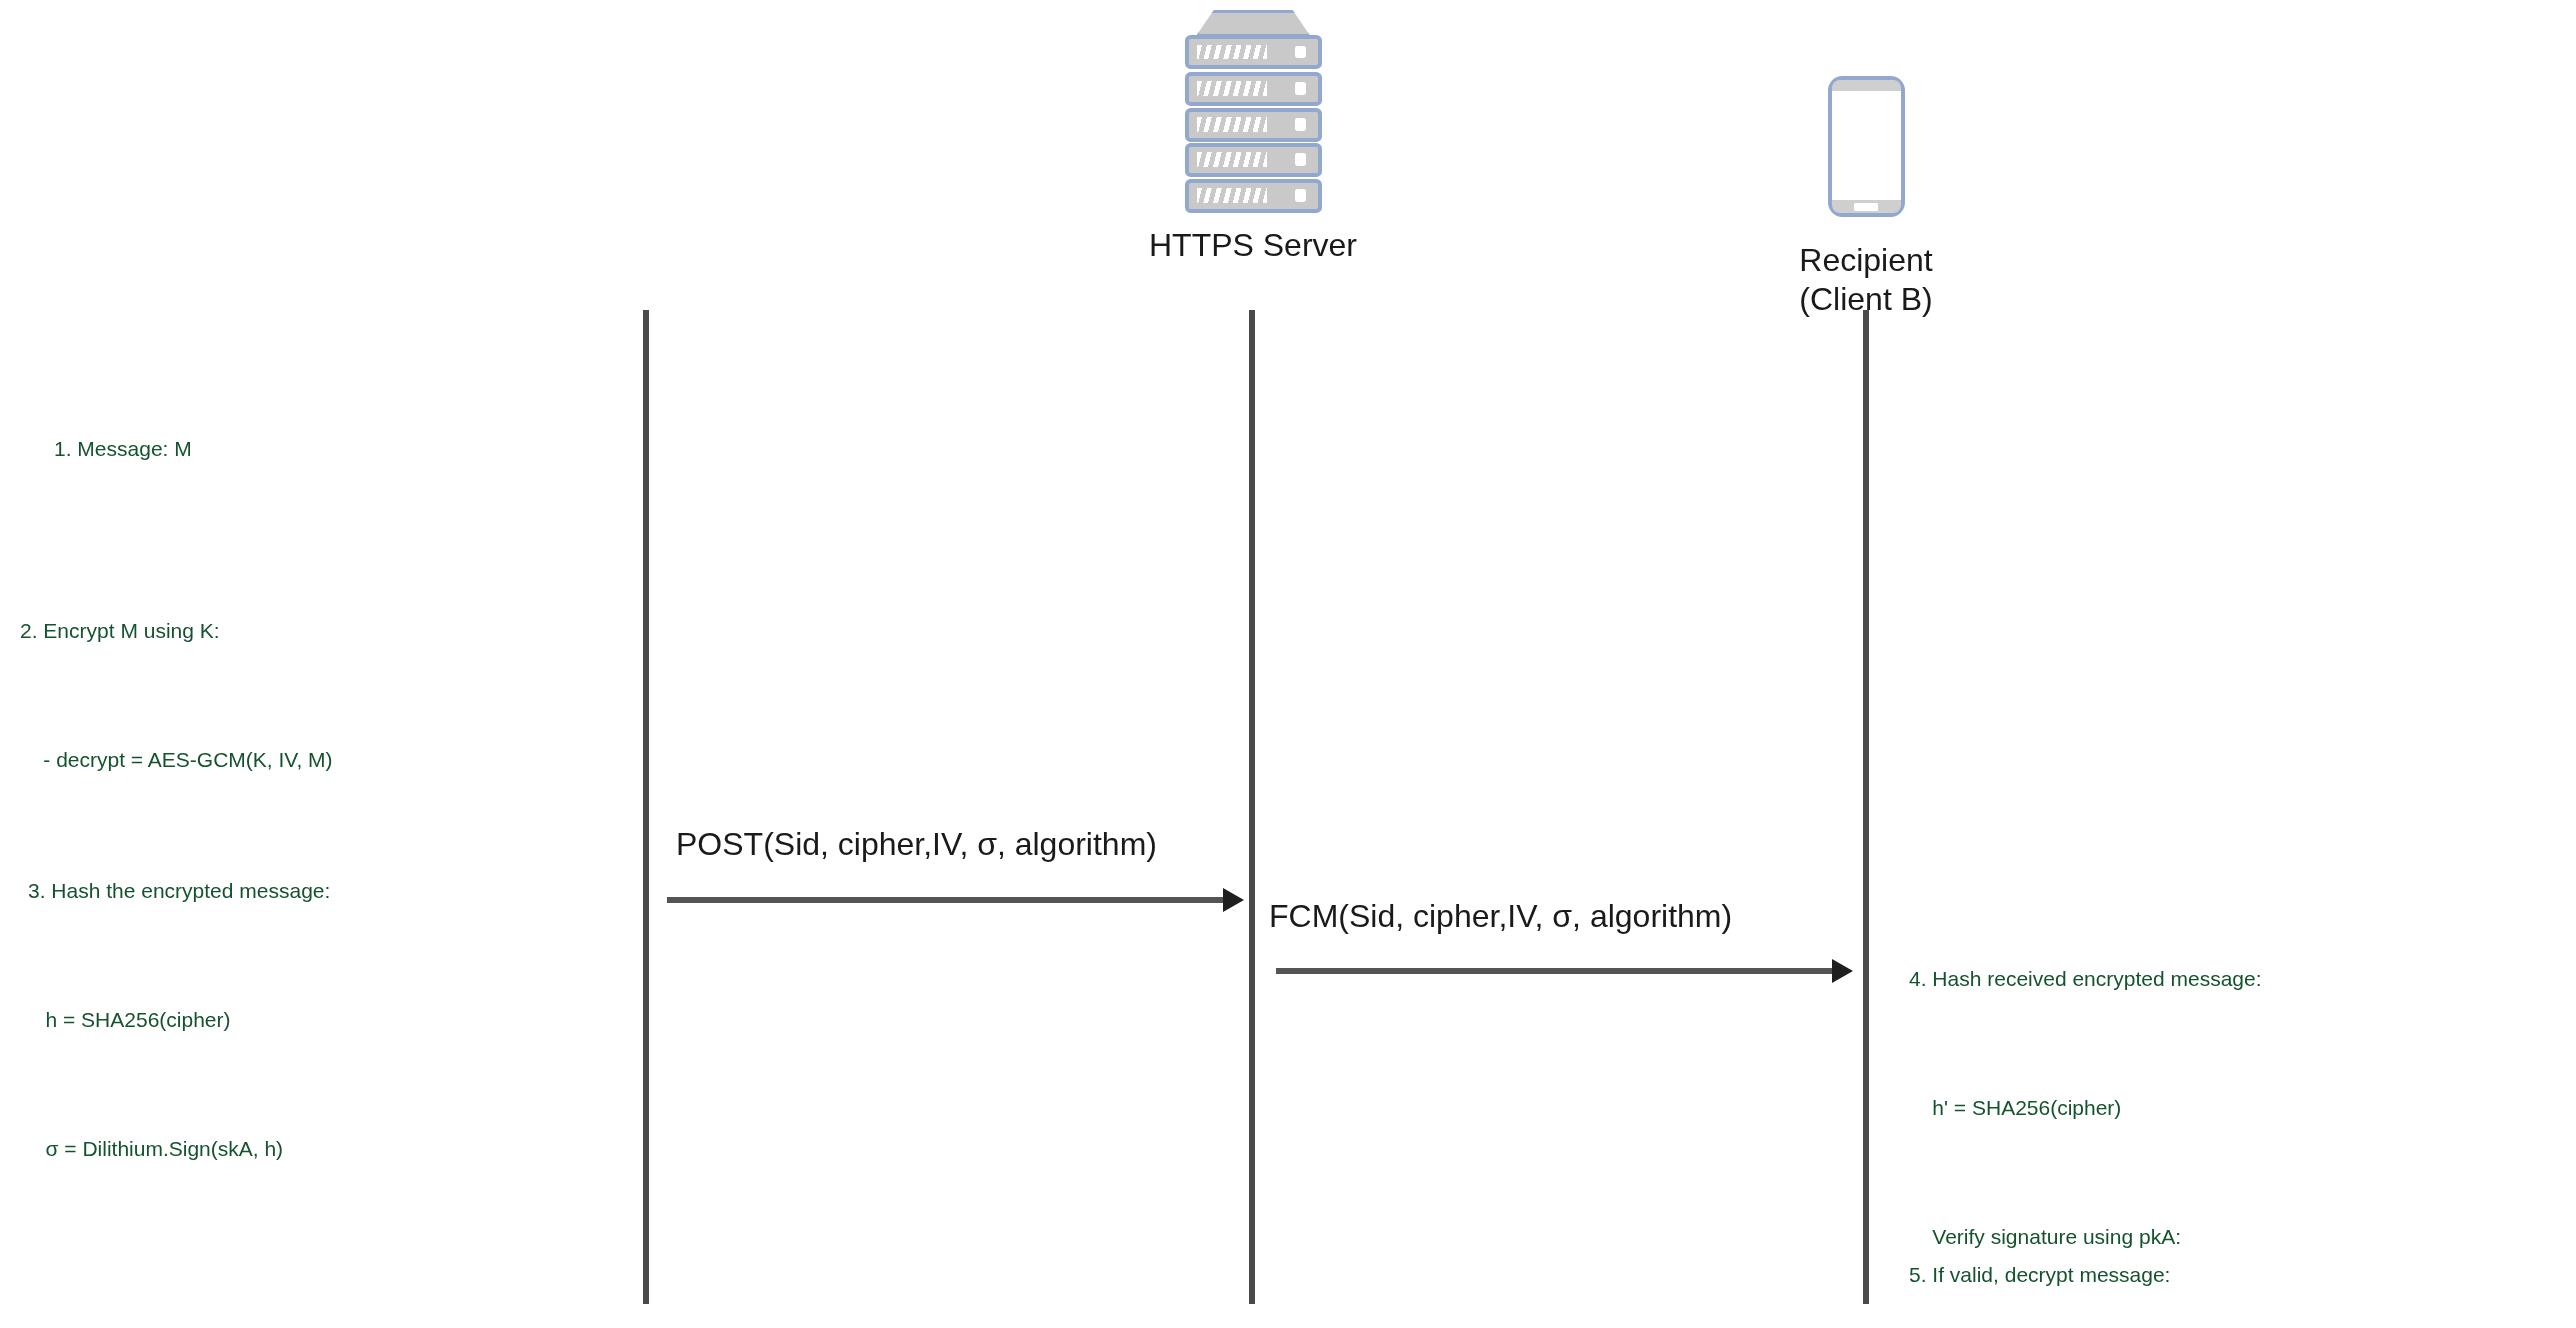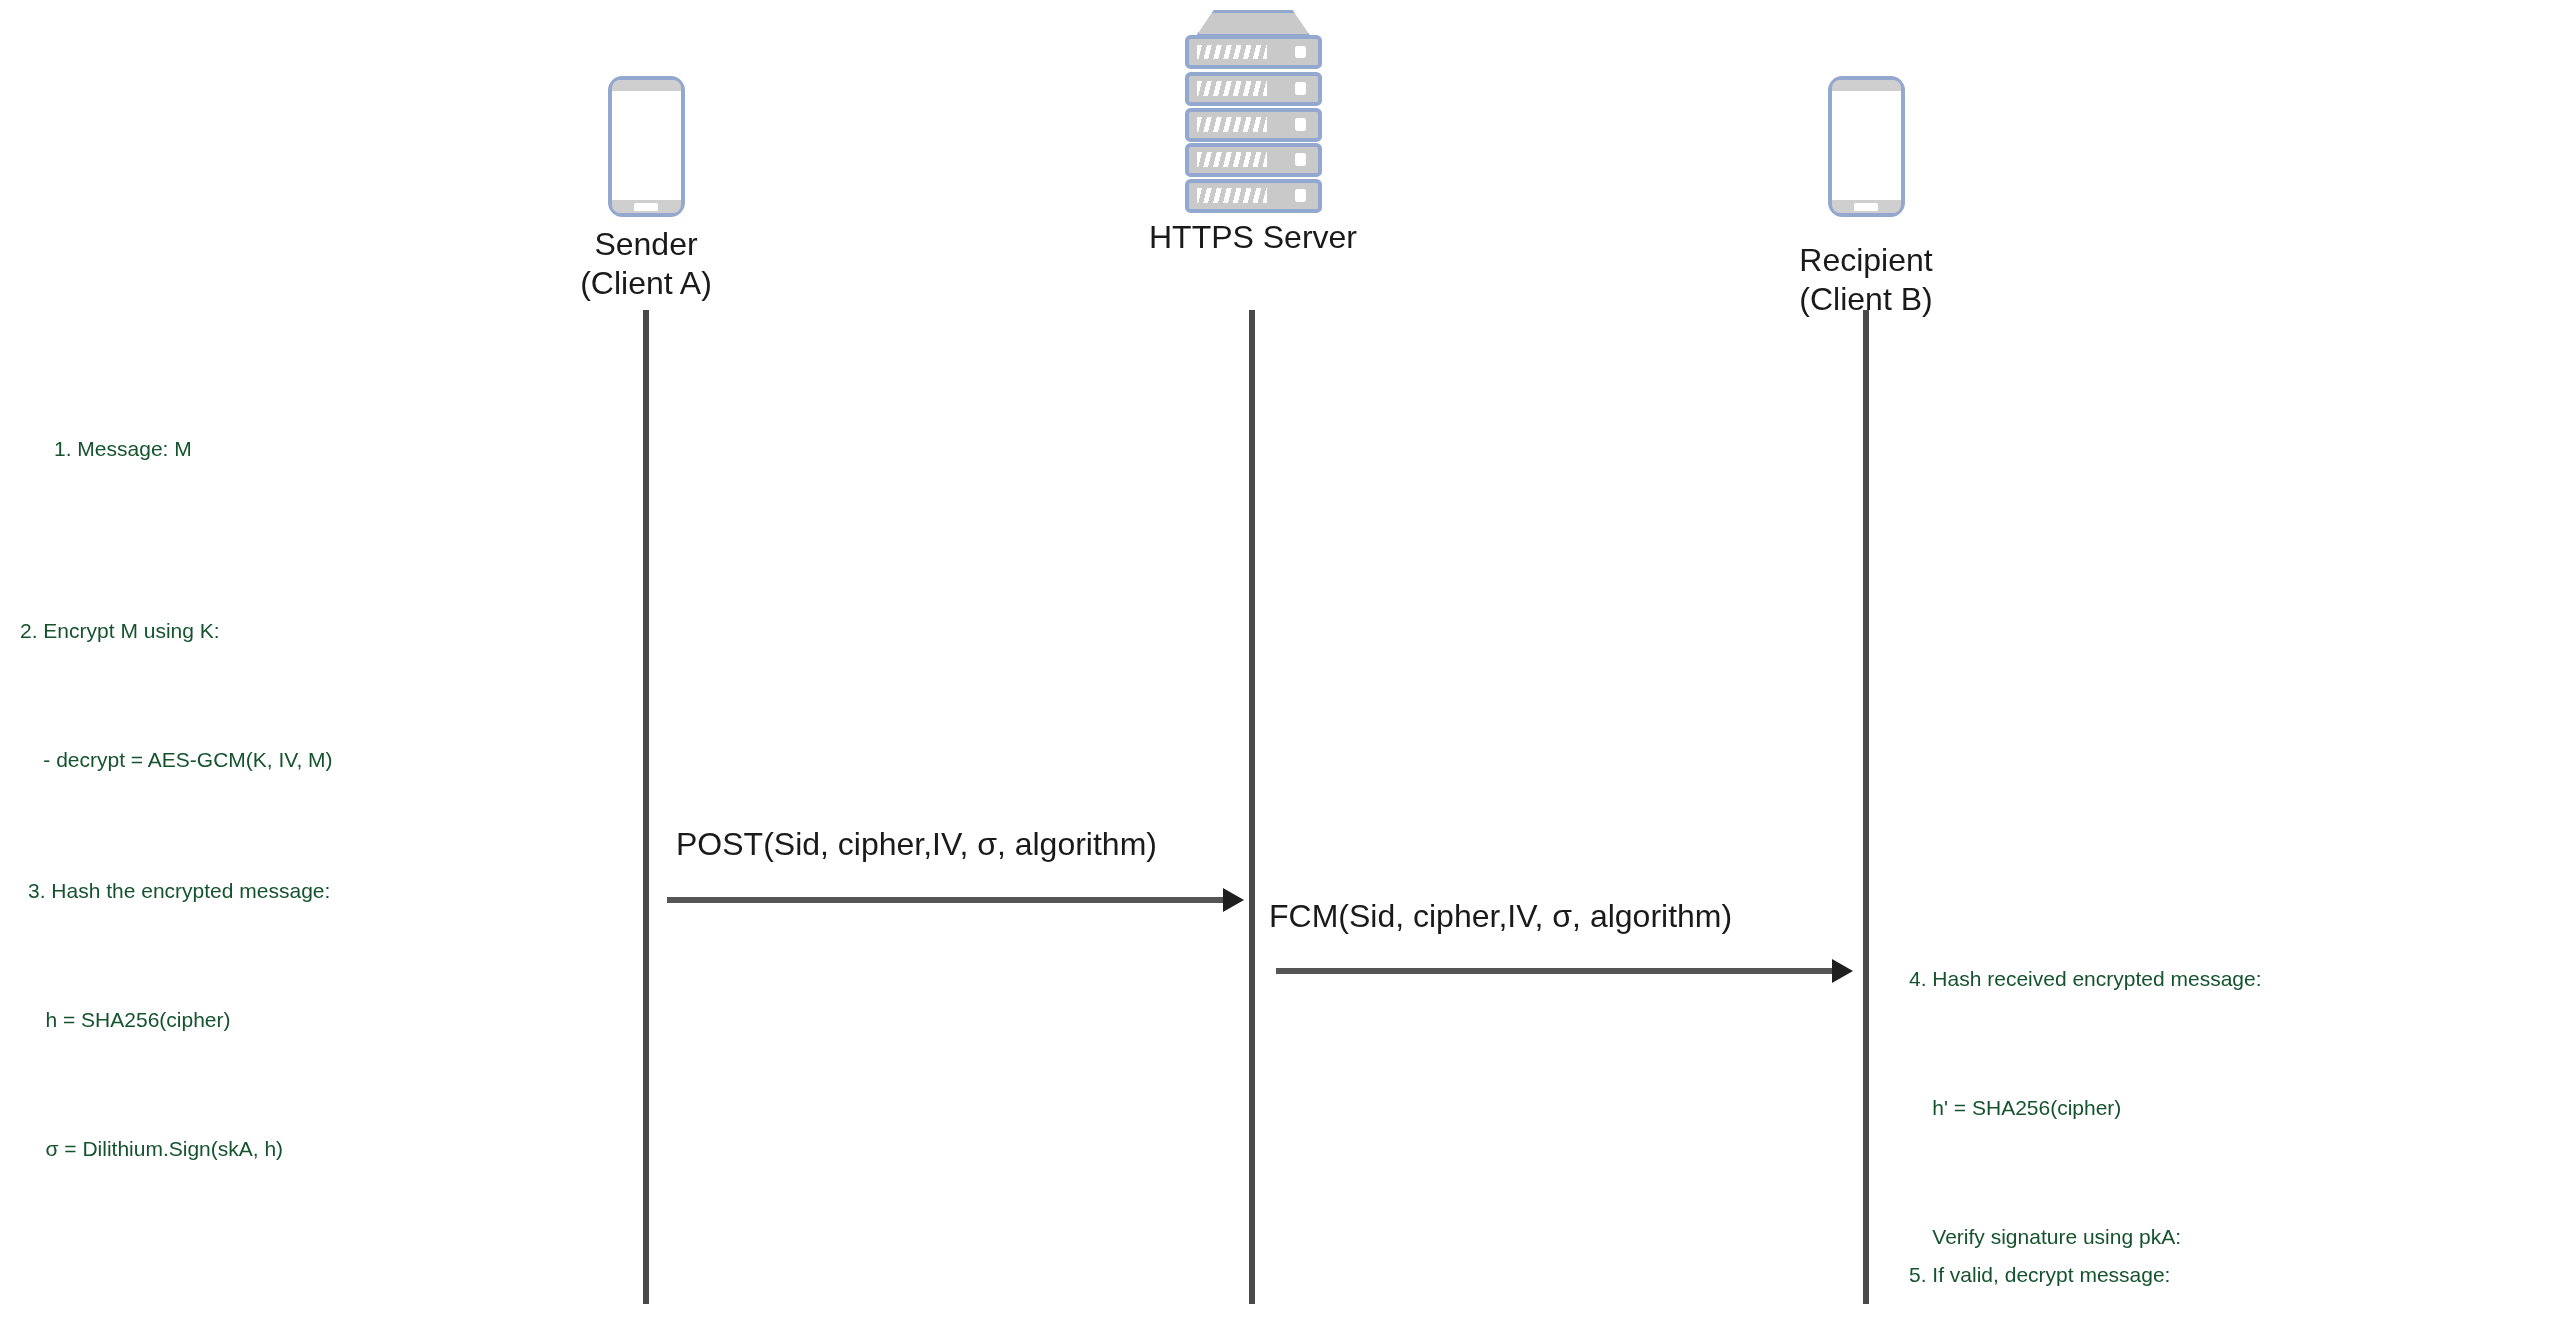--- a/index.html
+++ b/index.html
@@ -167,29 +167,20 @@
     line-height: 38px;
     color: #1a1a1a;
     white-space: nowrap;
   }
 </style>
 </head>
 <body>
 
 <div id="canvas">
 
-  <div class="actor" style="left:478px; top:76px;">
-    <div class="phone-icon">
-      <div class="speaker"></div>
-      <div class="chin"></div>
-      <div class="home"></div>
-    </div>
-    <div class="actor-label" style="margin-top:8px;">Sender</div>
-    <div class="actor-label">(Client A)</div>
-  </div>
 
   <div class="actor" style="left:1085px; top:9.6px;">
     <div class="server-icon">
       <div class="cap"></div>
       <div class="unit" style="top:25.6px;">
         <div class="slots"></div>
         <div class="led"></div>
       </div>
       <div class="unit" style="top:62px;">
         <div class="slots"></div>
@@ -201,21 +192,21 @@
       </div>
       <div class="unit" style="top:133px;">
         <div class="slots"></div>
         <div class="led"></div>
       </div>
       <div class="unit" style="top:169px;">
         <div class="slots"></div>
         <div class="led"></div>
       </div>
     </div>
-    <div class="actor-label" style="margin-top:0;">HTTPS Server</div>
+    <div class="actor-label" style="margin-top:8px;">HTTPS Server</div>
   </div>
 
   <div class="actor" style="left:1698px; top:76px;">
     <div class="phone-icon">
       <div class="speaker"></div>
       <div class="chin"></div>
       <div class="home"></div>
     </div>
     <div class="actor-label" style="margin-top:24px;">Recipient</div>
     <div class="actor-label">(Client B)</div>

